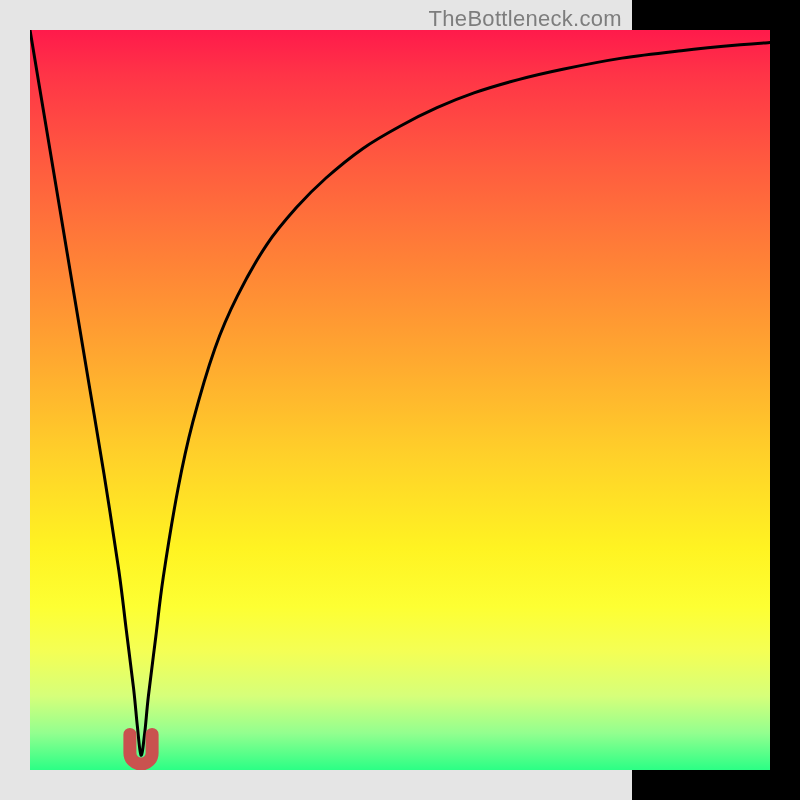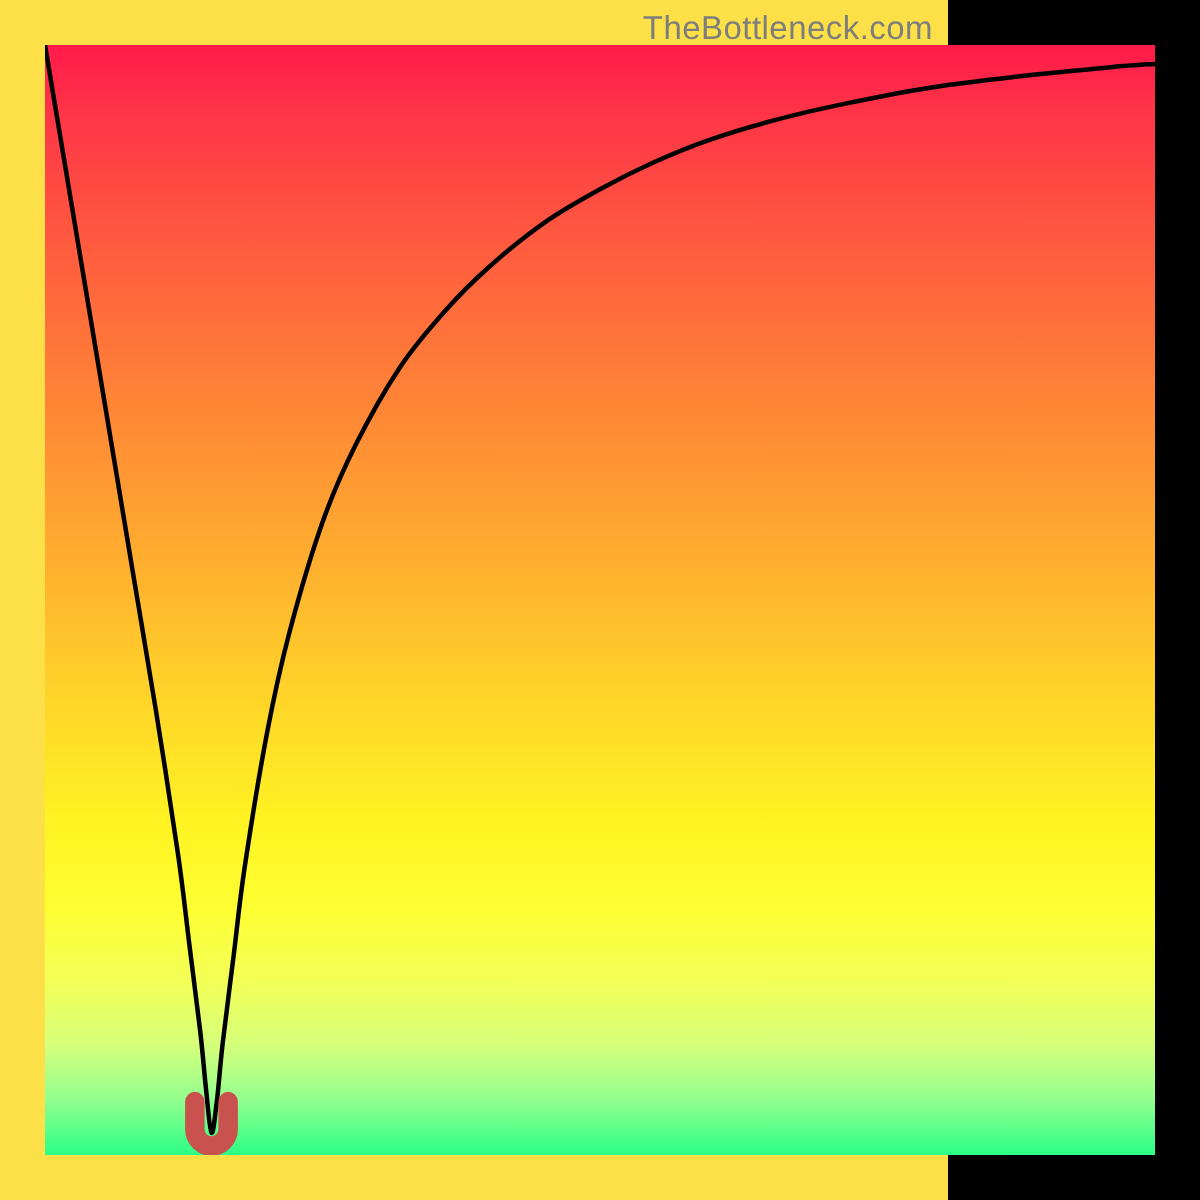--- a/index.html
+++ b/index.html
@@ -1,16 +1,16 @@
 <!DOCTYPE html>
 <html><head>
 <meta charset="utf-8">
 <style>
   html,body{margin:0;padding:0;width:800px;height:800px;background:#000;overflow:hidden;font-family:Arial,Helvetica,sans-serif}
-  .frame{position:absolute;left:0;top:0;width:632px;height:800px;background:#fde047}
+  .frame{position:absolute;left:0;top:0;width:632px;height:800px;background:#e5e5e5}
   .plot{position:absolute;left:30px;top:30px;width:740px;height:740px;overflow:hidden}
   .gradient{position:absolute;left:0;top:0;width:740px;height:740px;
     background:linear-gradient(to bottom,
       #ff1a4b 0%,
       #ff3447 6%,
       #ff5b3f 18%,
       #ff8436 32%,
       #ffad2f 46%,
       #ffd229 58%,
       #fff322 70%,

